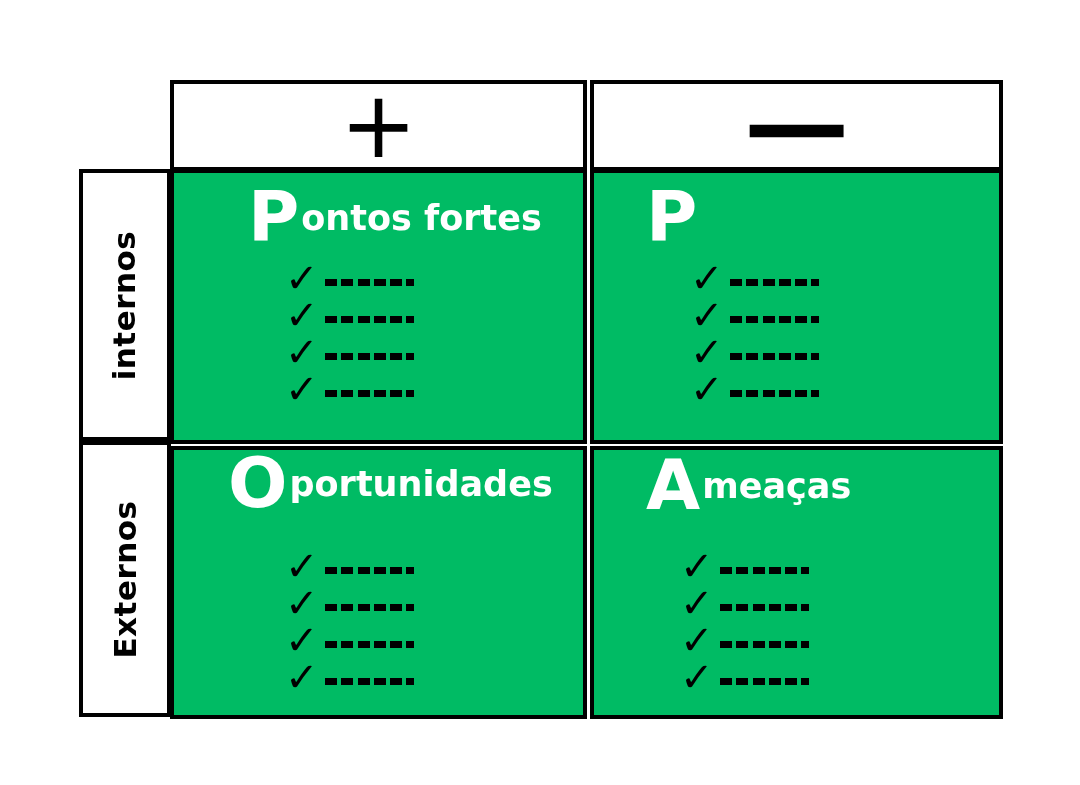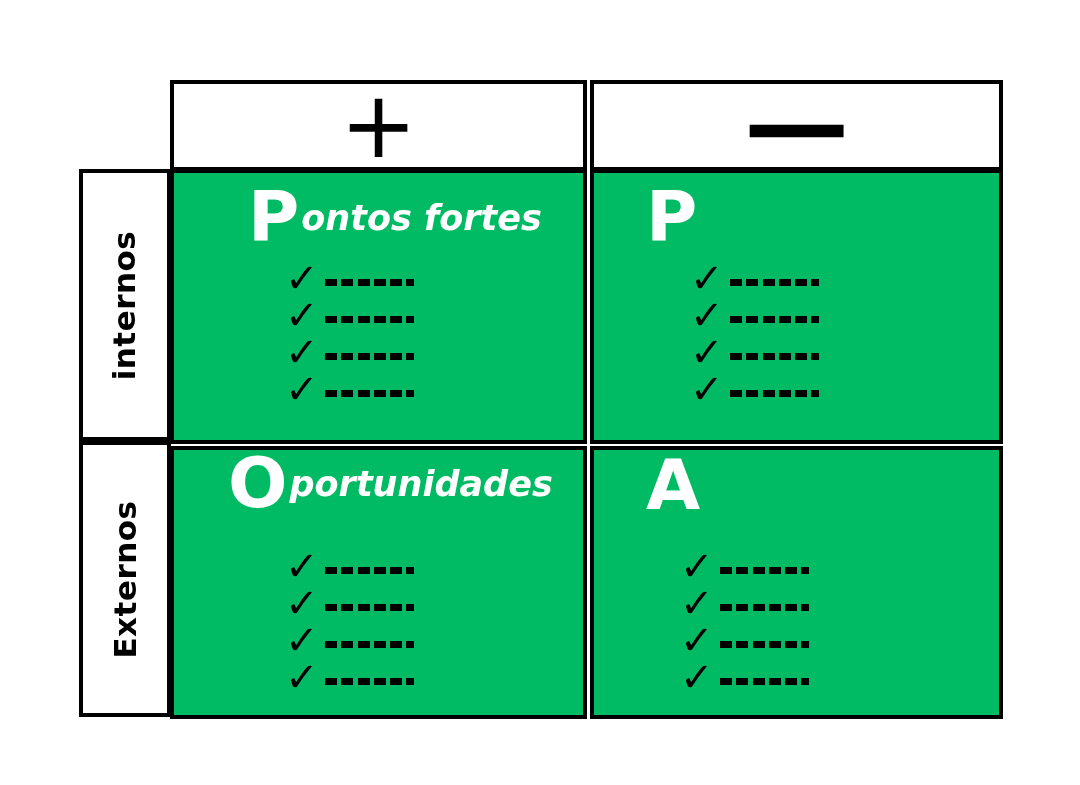--- a/index.html
+++ b/index.html
@@ -51,21 +51,21 @@
   .quad-br{left:590px;top:446px;width:413px;height:273px;}
   .q-title{
     position:absolute;display:flex;align-items:baseline;
     color:var(--quadrant-title);font-weight:bold;white-space:nowrap;
   }
   .quad-tl .q-title{left:74px;top:9px;}
   .quad-tr .q-title{left:52px;top:9px;}
   .quad-bl .q-title{left:54px;top:-2px;}
   .quad-br .q-title{left:52px;top:0px;}
   .q-initial{font-size:70px;line-height:1;}
-  .q-rest{font-size:35px;line-height:1;transform:translateY(-11px);margin-left:2px;font-style:italic;}
+  .q-rest{font-size:35px;line-height:1;transform:translateY(-11px);margin-left:2px;}
   .quad-bl .q-rest,.quad-br .q-rest{}
   
   .checklist{position:absolute;list-style:none;margin:0;padding:0;}
   .quad-tl .checklist{left:111px;top:91px;}
   .quad-tr .checklist{left:96px;top:91px;}
   .quad-bl .checklist{left:111px;top:102px;}
   .quad-br .checklist{left:86px;top:102px;}
   .checklist li{display:flex;align-items:center;height:37px;}
   .check-icon{
     font-size:40px;line-height:1;color:var(--checklist-ink);
@@ -166,20 +166,21 @@
       <li>
         <span class="check-icon">✓</span>
         <span class="dash-line" aria-label="------"></span>
       </li>
     </ul>
   </div>
 
   <div class="quad quad-br">
     <div class="q-title">
       <span class="q-initial">A</span>
+      <span class="q-rest">meaças</span>
     </div>
     <ul class="checklist">
       <li>
         <span class="check-icon">✓</span>
         <span class="dash-line" aria-label="------"></span>
       </li>
       <li>
         <span class="check-icon">✓</span>
         <span class="dash-line" aria-label="------"></span>
       </li>

